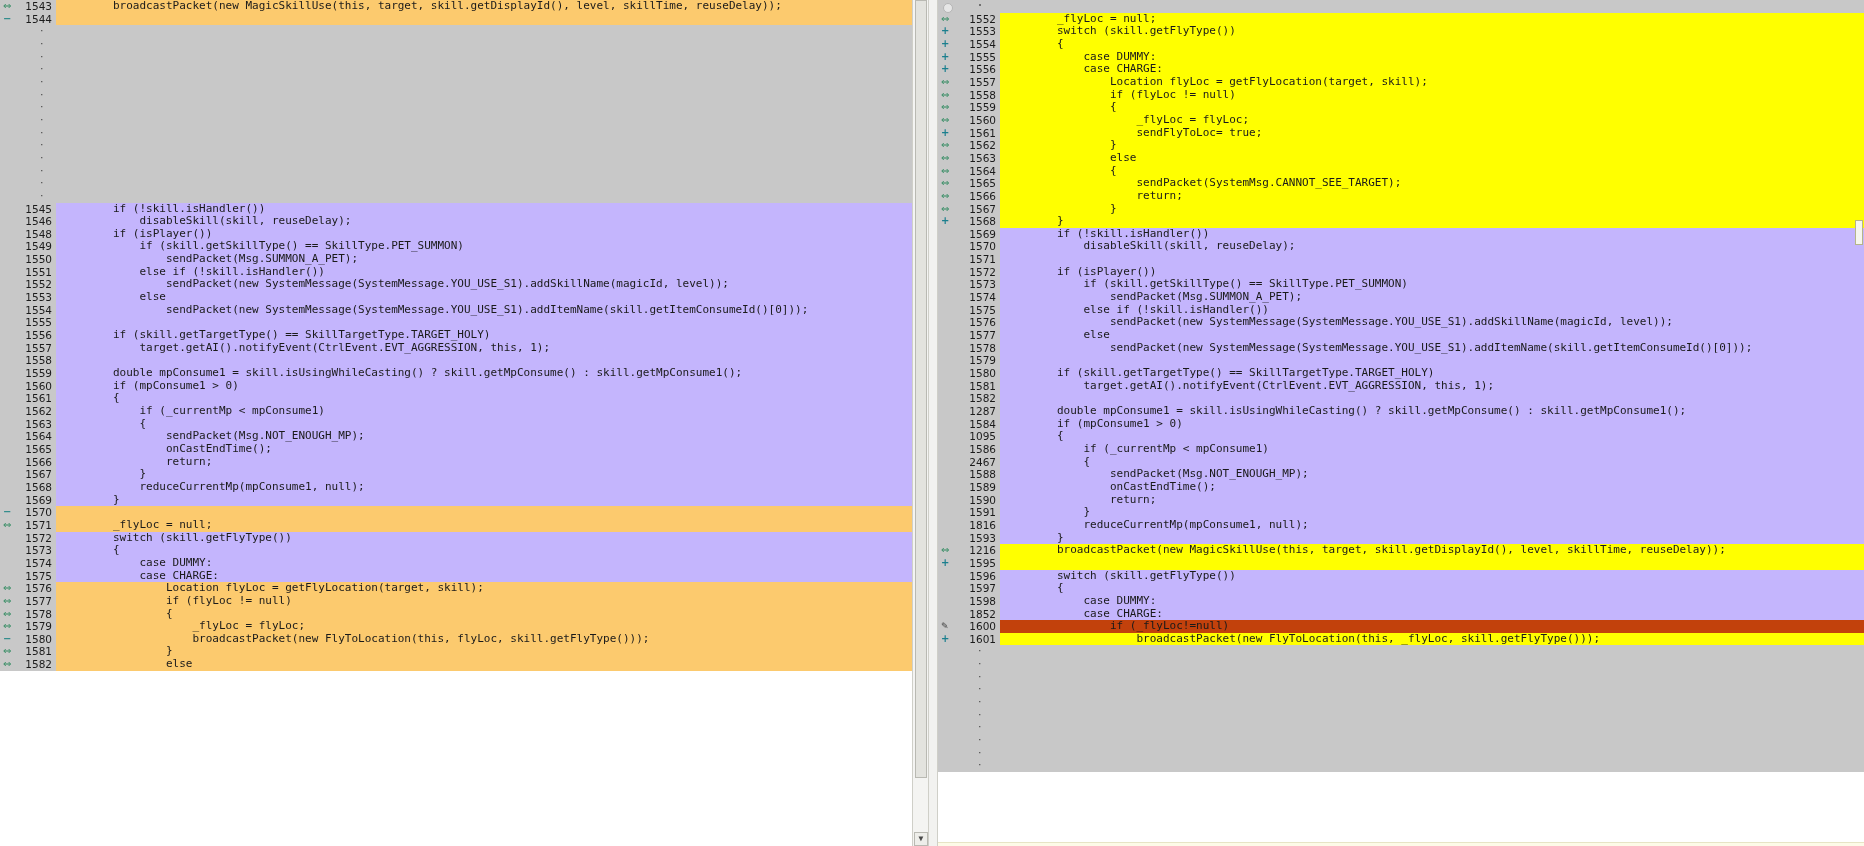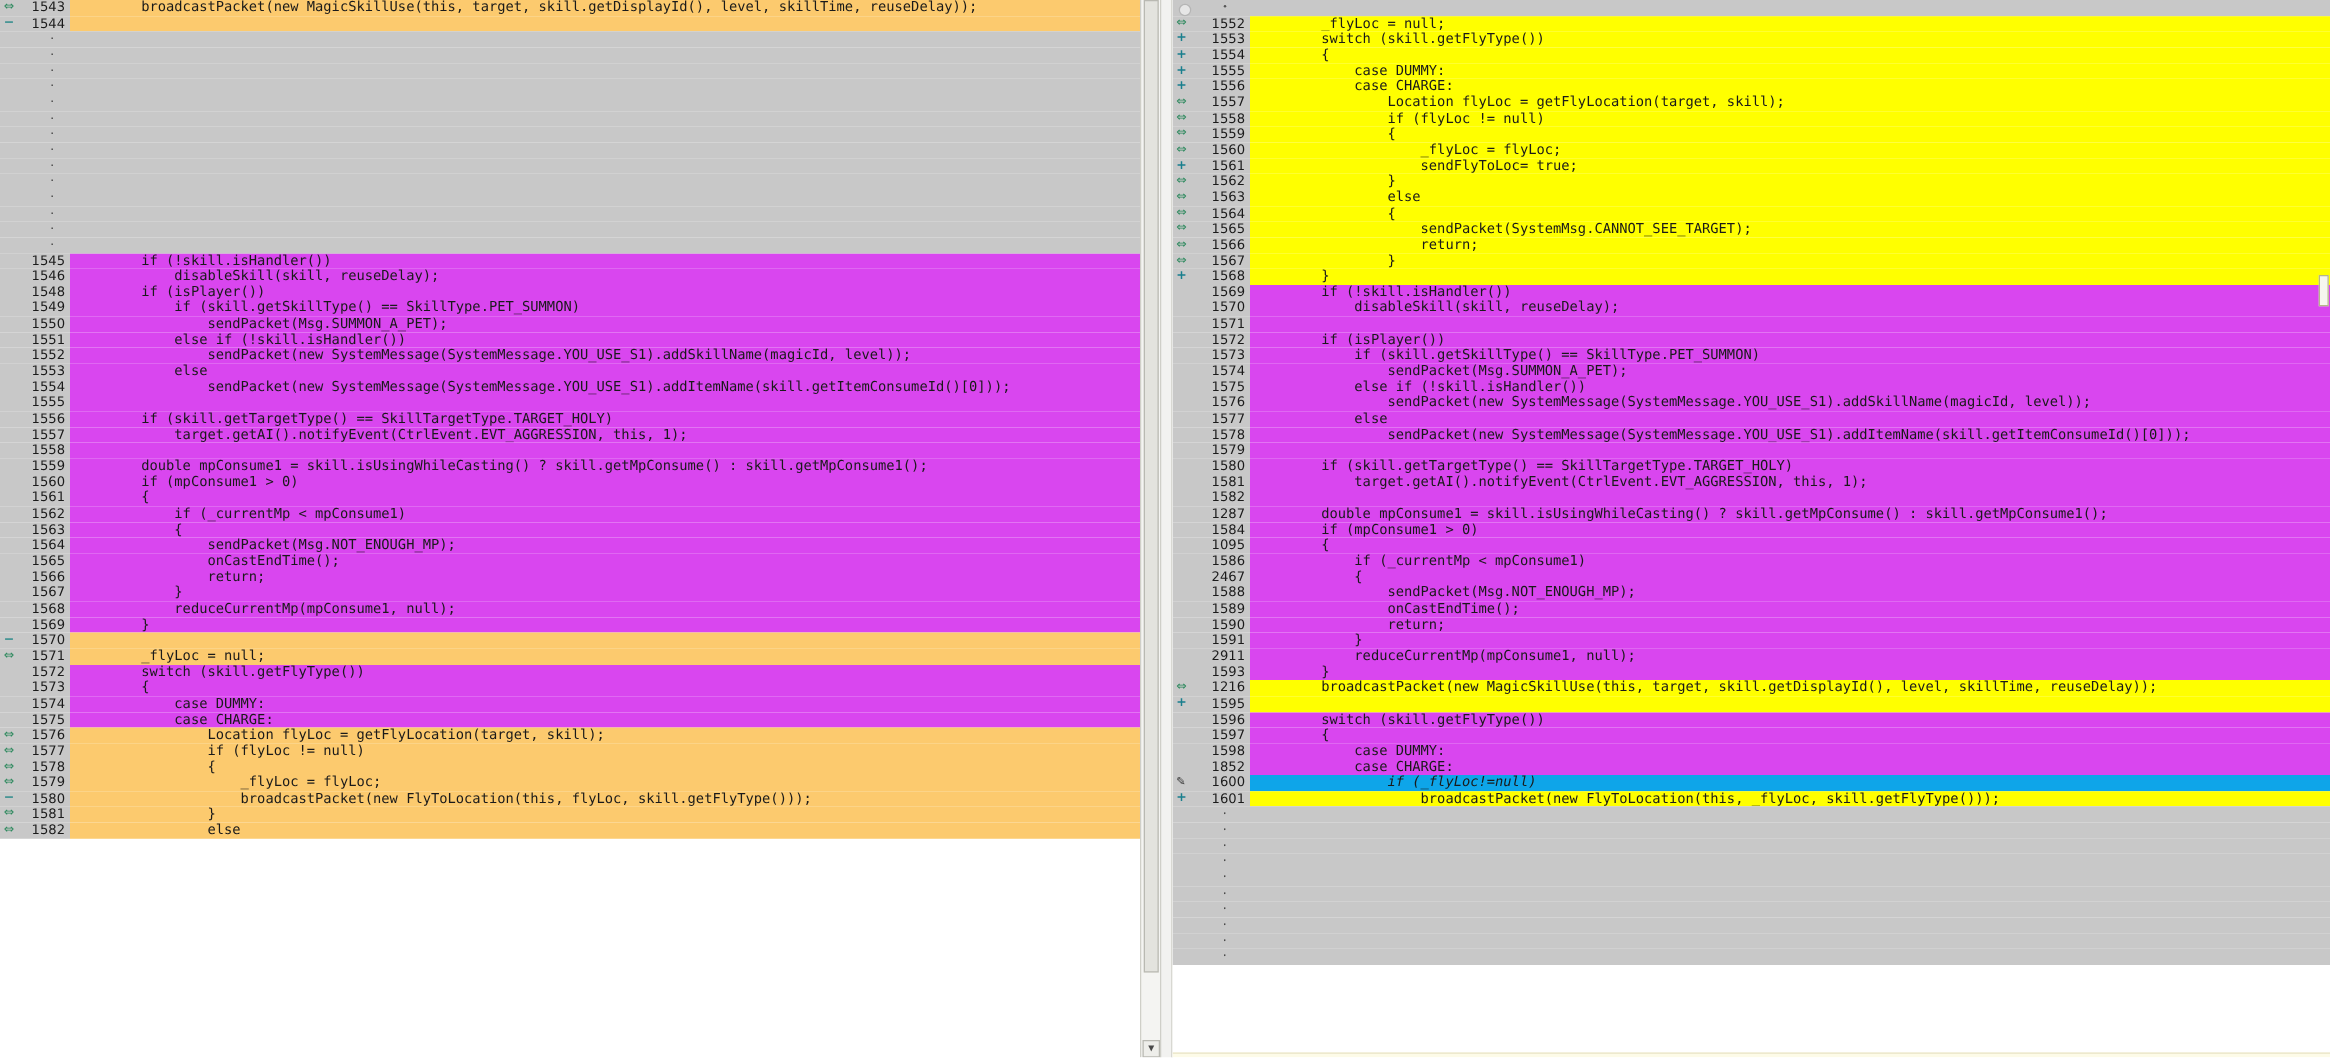--- a/index.html
+++ b/index.html
@@ -74,24 +74,24 @@
     flex: 1 1 auto;
     font-family: "DejaVu Sans Mono", "Liberation Mono", monospace;
     font-size: 11px;
     color: #1a1a1a;
     padding-left: 4px;
     box-sizing: border-box;
     overflow: hidden;
   }
 
   
-  .hl-none   .code { background: #d946ef; }
+  .hl-none   .code { background: #c4b5fd; }
   .hl-orange .code { background: #fcca6e; }
   .hl-yellow .code { background: #ffff00; }
-  .hl-lav    .code { background: #0ea5e9; font-style: italic; }
+  .hl-lav    .code { background: #c2410c; }
   .hl-gap    .code { background: #c8c8c8; }
   .hl-gap    .gutter { background: #c8c8c8; }
 
   
   .row.gap { }
   .row.gap .code { background: #c8c8c8; }
 
   
   .vscroll {
     position: absolute;
@@ -269,21 +269,21 @@
         <div class="row hl-none"><div class="gutter"><span>1582</span></div><div class="code"> </div></div>
         <div class="row hl-none"><div class="gutter"><span>1287</span></div><div class="code">        double mpConsume1 = skill.isUsingWhileCasting() ? skill.getMpConsume() : skill.getMpConsume1();</div></div>
         <div class="row hl-none"><div class="gutter"><span>1584</span></div><div class="code">        if (mpConsume1 &gt; 0)</div></div>
         <div class="row hl-none"><div class="gutter"><span>1095</span></div><div class="code">        {</div></div>
         <div class="row hl-none"><div class="gutter"><span>1586</span></div><div class="code">            if (_currentMp &lt; mpConsume1)</div></div>
         <div class="row hl-none"><div class="gutter"><span>2467</span></div><div class="code">            {</div></div>
         <div class="row hl-none"><div class="gutter"><span>1588</span></div><div class="code">                sendPacket(Msg.NOT_ENOUGH_MP);</div></div>
         <div class="row hl-none"><div class="gutter"><span>1589</span></div><div class="code">                onCastEndTime();</div></div>
         <div class="row hl-none"><div class="gutter"><span>1590</span></div><div class="code">                return;</div></div>
         <div class="row hl-none"><div class="gutter"><span>1591</span></div><div class="code">            }</div></div>
-        <div class="row hl-none"><div class="gutter"><span>2911</span></div><div class="code">            reduceCurrentMp(mpConsume1, null);</div></div>
+        <div class="row hl-none"><div class="gutter"><span>1816</span></div><div class="code">            reduceCurrentMp(mpConsume1, null);</div></div>
         <div class="row hl-none"><div class="gutter"><span>1593</span></div><div class="code">        }</div></div>
         <div class="row hl-yellow"><div class="gutter"><span class="mark chg">⇔</span><span>1216</span></div><div class="code">        broadcastPacket(new MagicSkillUse(this, target, skill.getDisplayId(), level, skillTime, reuseDelay));</div></div>
         <div class="row hl-yellow"><div class="gutter"><span class="mark plus">+</span><span>1595</span></div><div class="code"> </div></div>
         <div class="row hl-none"><div class="gutter"><span>1596</span></div><div class="code">        switch (skill.getFlyType())</div></div>
         <div class="row hl-none"><div class="gutter"><span>1597</span></div><div class="code">        {</div></div>
         <div class="row hl-none"><div class="gutter"><span>1598</span></div><div class="code">            case DUMMY:</div></div>
         <div class="row hl-none"><div class="gutter"><span>1852</span></div><div class="code">            case CHARGE:</div></div>
         <div class="row hl-lav"><div class="gutter"><span class="mark pencil">✎</span><span>1600</span></div><div class="code">                if (_flyLoc!=null)</div></div>
         <div class="row hl-yellow"><div class="gutter"><span class="mark plus">+</span><span>1601</span></div><div class="code">                    broadcastPacket(new FlyToLocation(this, _flyLoc, skill.getFlyType()));</div></div>
         <div class="row hl-gap gap"><div class="gutter"><span class="mark dot">·</span><span></span></div><div class="code"> </div></div>

